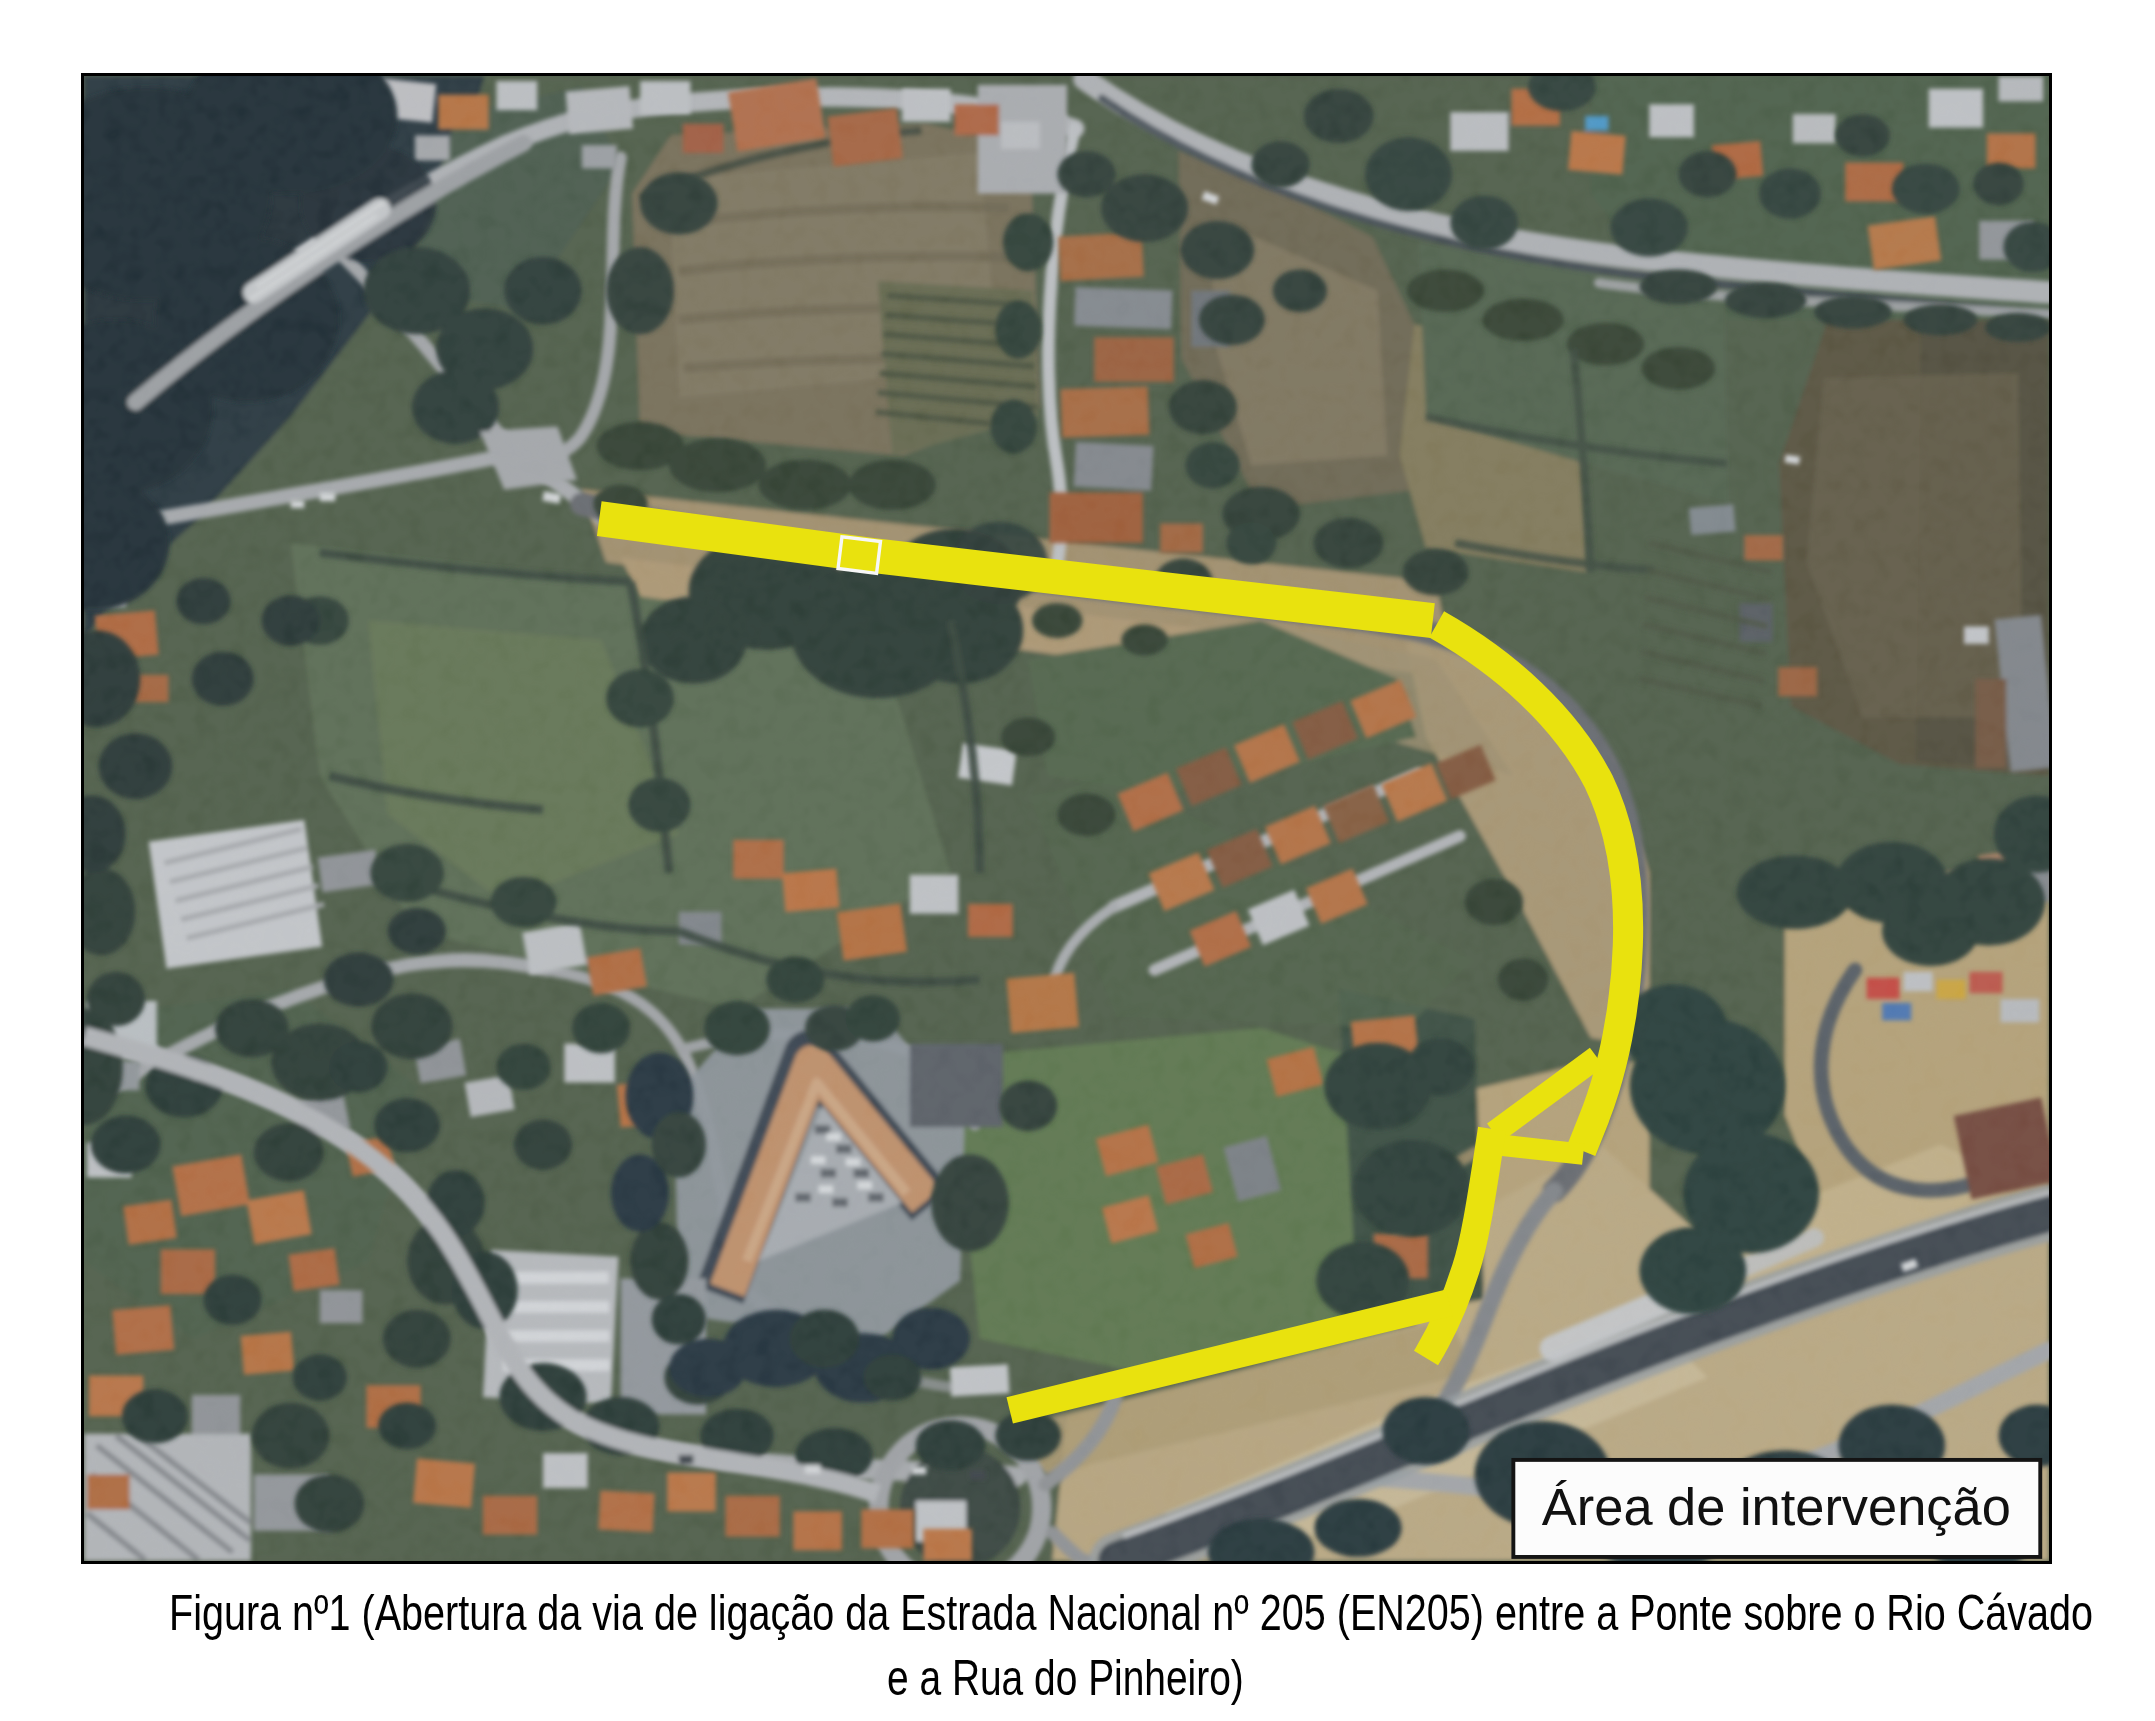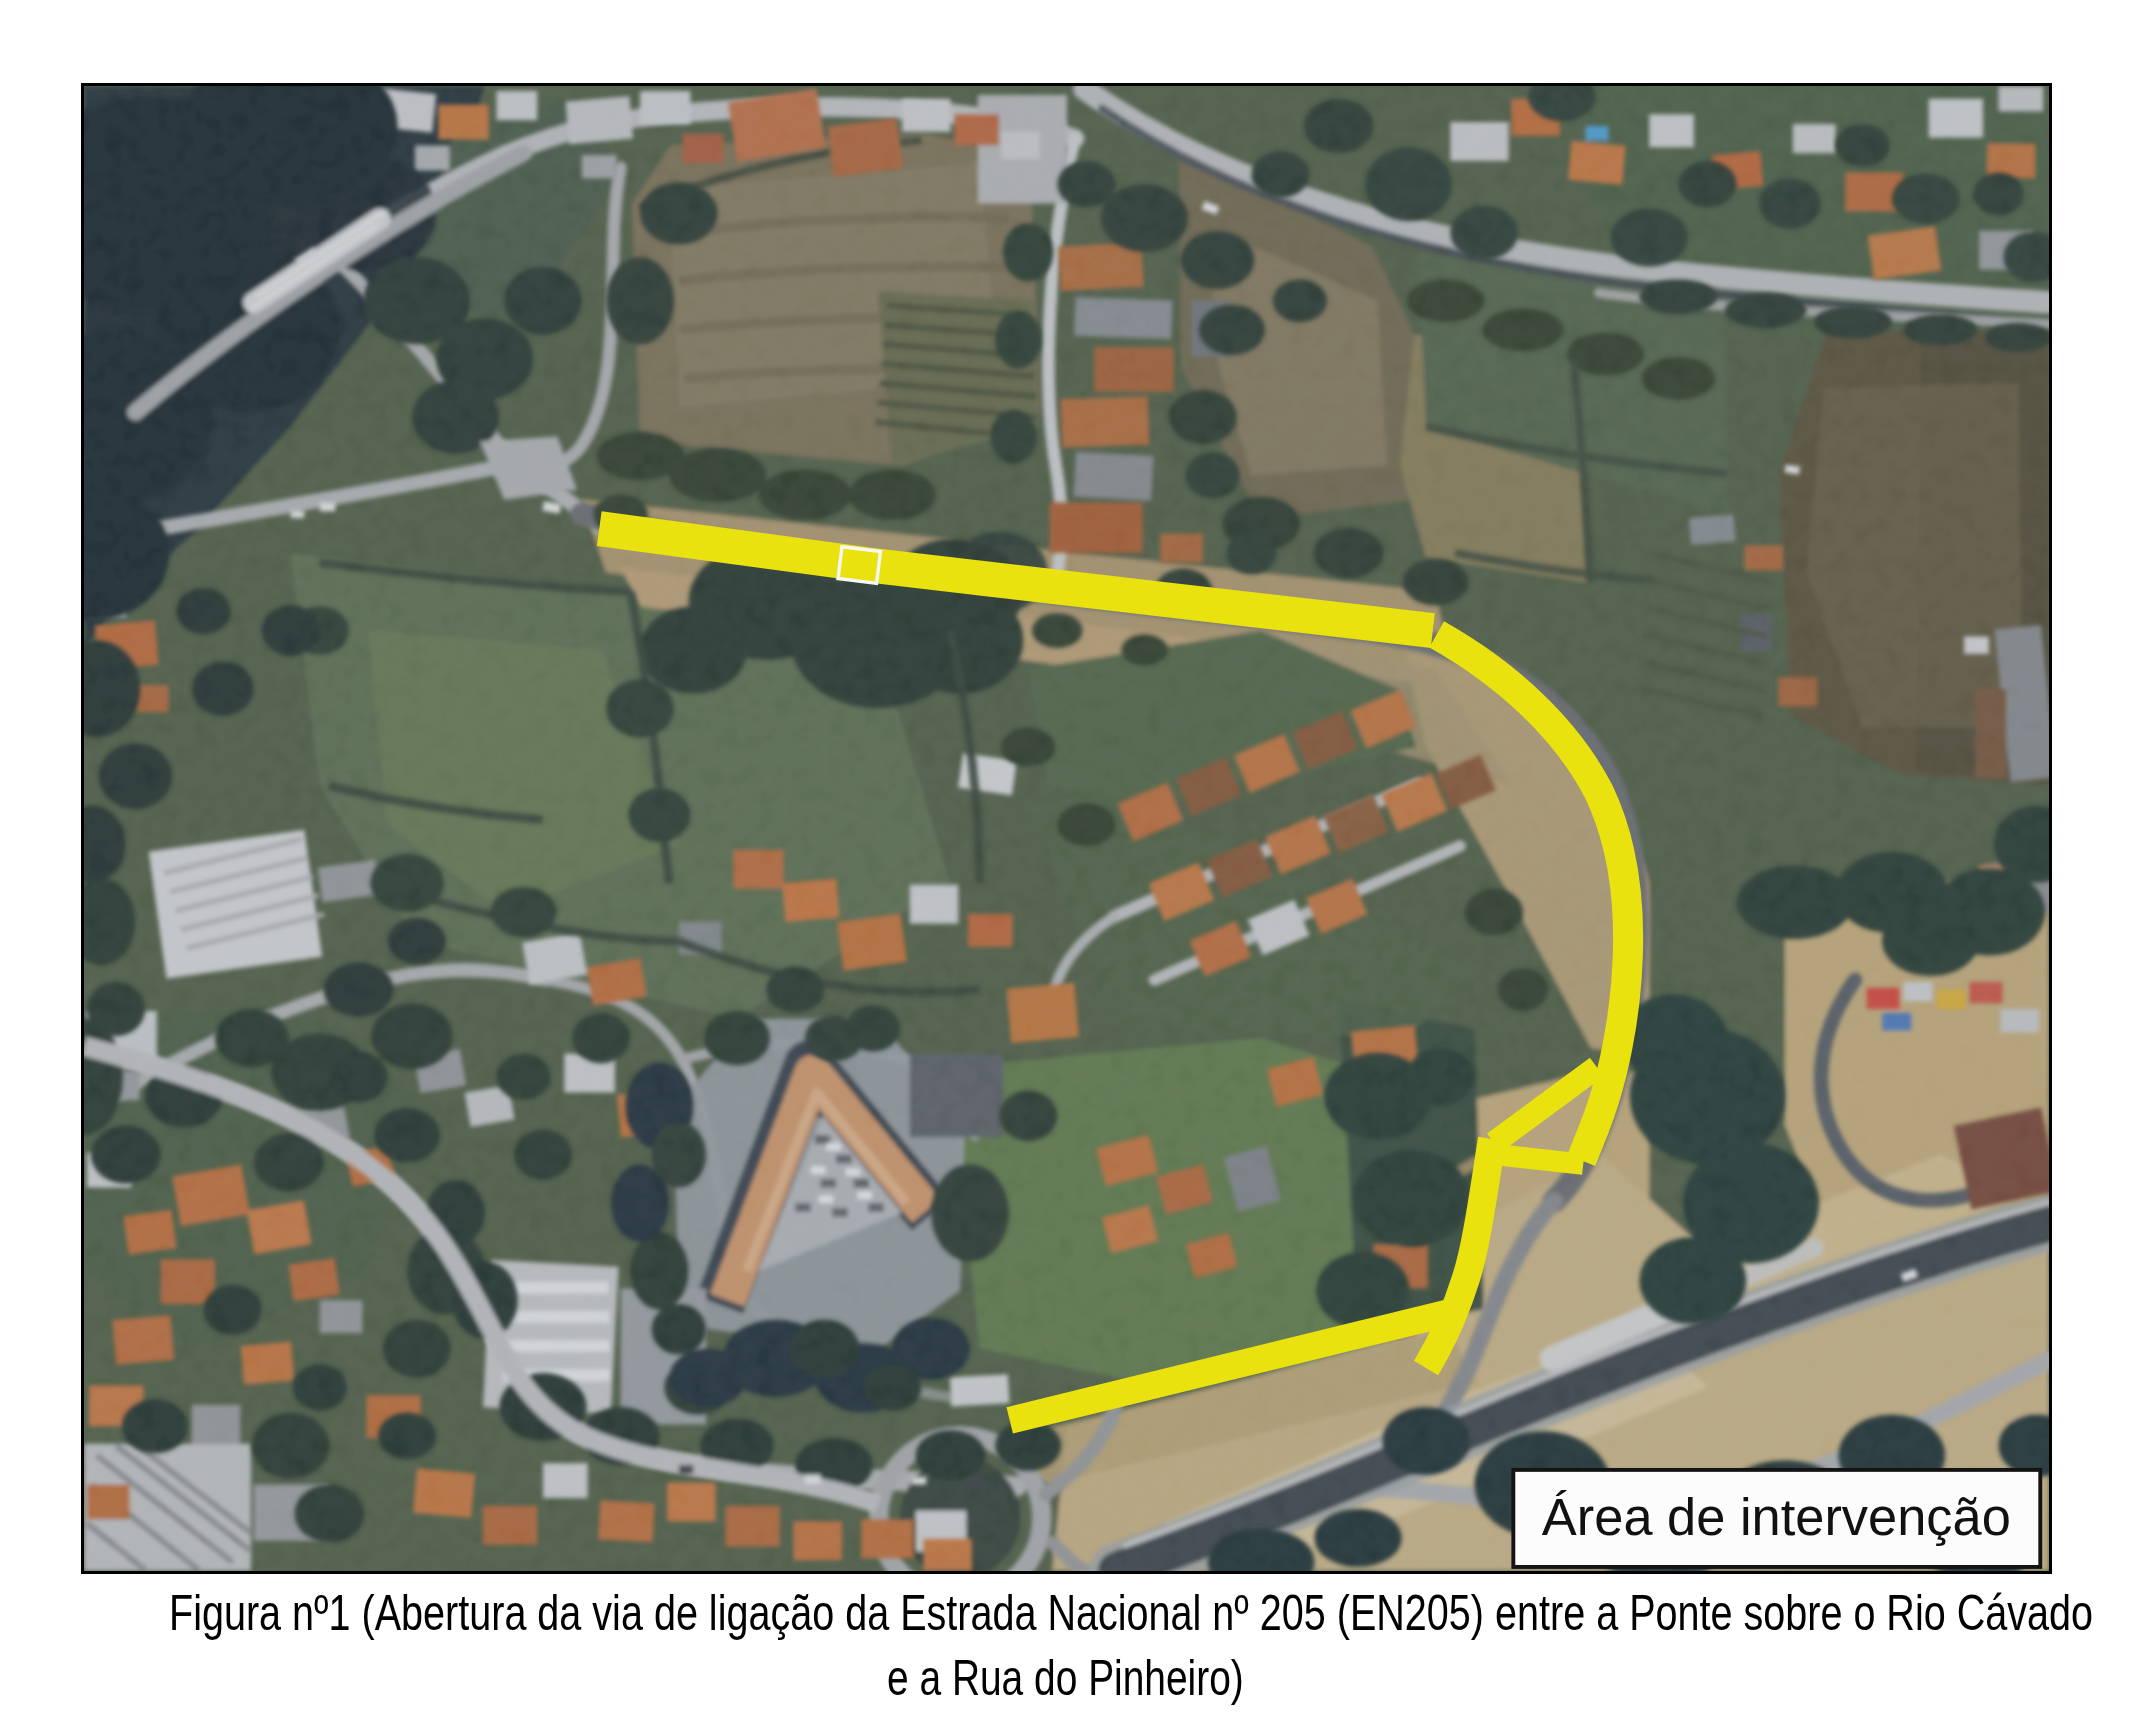--- a/index.html
+++ b/index.html
@@ -1,21 +1,21 @@
 <!DOCTYPE html>
 <html><head>
 <meta charset="utf-8">
 <style>
   html,body{margin:0;padding:0;background:#ffffff;width:2155px;height:1721px;overflow:hidden;}
   body{font-family:"Liberation Sans", sans-serif;position:relative;}
 </style>
 </head>
 <body>
 
-<div style="position:absolute;left:81px;top:83px;width:1965px;height:1485px;border:3.9px solid #000;background:#53624a;text-align:right;">
+<div style="position:absolute;left:81px;top:73px;width:1965px;height:1485px;border:3.9px solid #000;background:#53624a;text-align:right;">
 <svg width="1965" height="1485" viewBox="87 79 2025 1530">
 <defs>
 <filter id="soft" x="-5%" y="-5%" width="110%" height="110%">
           <feGaussianBlur stdDeviation="2.2"></feGaussianBlur>
         </filter>
 <filter id="soft2" x="-20%" y="-20%" width="140%" height="140%">
           <feGaussianBlur stdDeviation="4"></feGaussianBlur>
         </filter>
 <filter id="grain">
   <feTurbulence type="fractalNoise" baseFrequency="0.055" numOctaves="2" seed="7" result="n"></feTurbulence>

